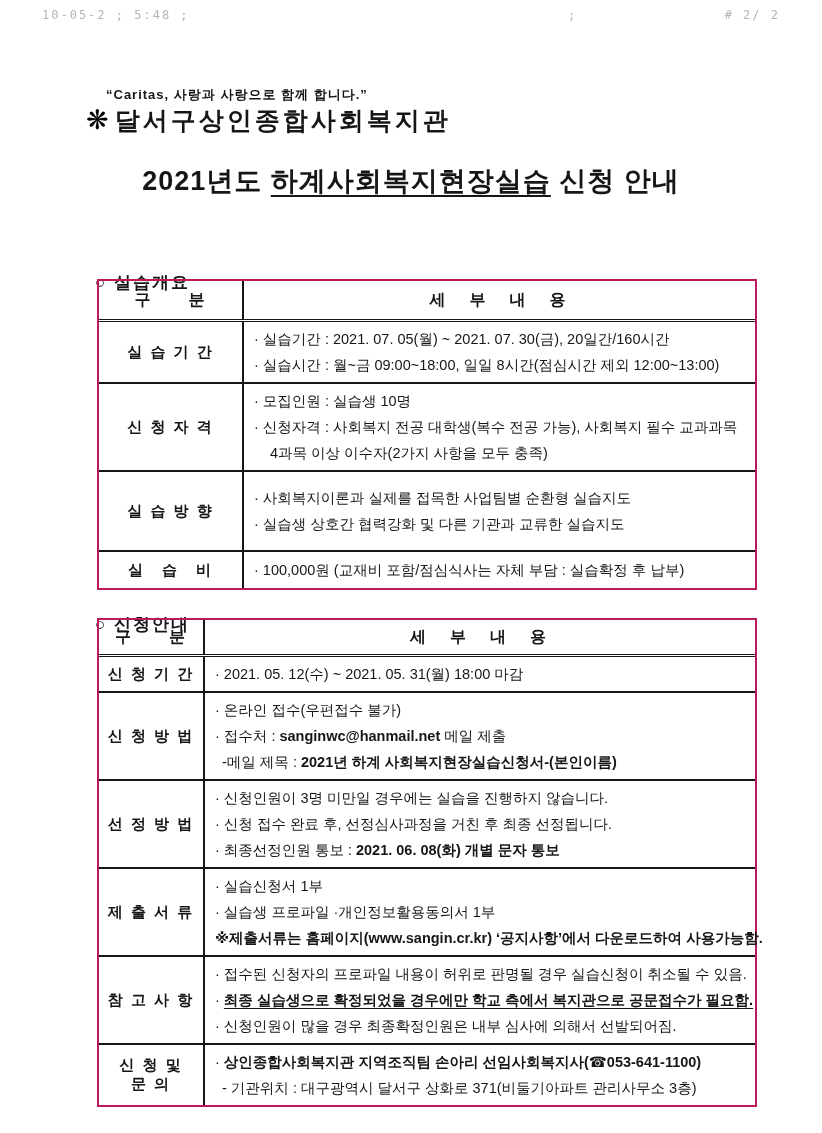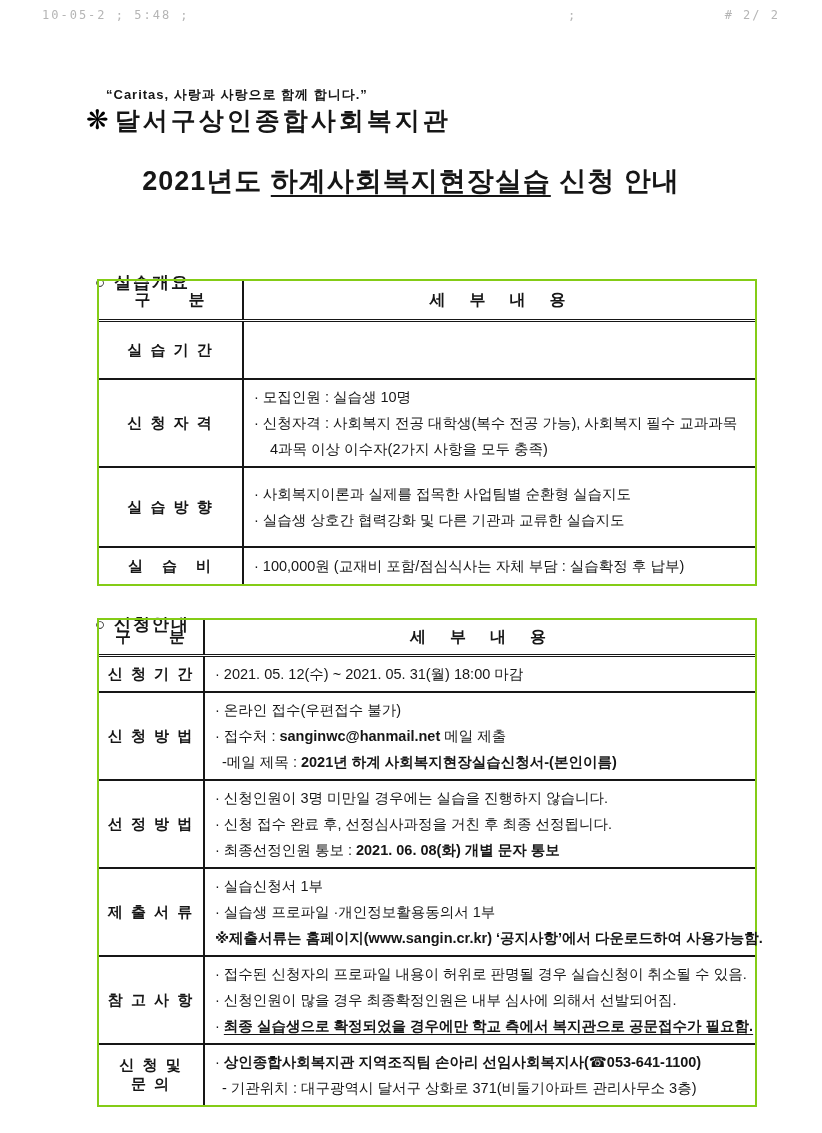--- a/index.html
+++ b/index.html
@@ -20,21 +20,21 @@
   .logo-glyph{font-size:27px;line-height:27px;color:#000;margin-right:6px;}
   .orgname{font-size:25px;font-weight:700;letter-spacing:3px;}
   
   .title{position:absolute;top:163px;left:0;width:100%;text-align:center;
     font-size:27px;font-weight:700;letter-spacing:1px;}
   .title .u{text-decoration:underline;text-decoration-thickness:2px;text-underline-offset:5px;}
   
   .sec-h{position:absolute;left:95px;font-size:17px;font-weight:700;letter-spacing:2px;margin-top:25px;}
   #sec1h{top:246px;} #sec2h{top:588px;}
   
-  .tbl{position:absolute;left:97px;width:656px;border:2px solid #84cc16;}
+  .tbl{position:absolute;left:97px;width:656px;border:2px solid #be185d;}
   #tbl1{top:279px;} #tbl2{top:618px;}
   .row{display:flex;border-bottom:2px solid #161616;}
   .row:last-child{border-bottom:none;}
   .row.hdr{border-bottom:3px double #161616;}
   .c1{border-right:2px solid #161616;display:flex;flex-direction:column;
       align-items:center;justify-content:center;text-align:center;
       font-size:15px;font-weight:700;letter-spacing:2px;flex:0 0 auto;}
   #tbl1 .c1{width:143px;} #tbl2 .c1{width:104px;}
   .c2{flex:1 1 auto;padding:4px 10px;display:flex;flex-direction:column;justify-content:center;}
   .hdr .c1{font-size:16px;}
@@ -71,20 +71,24 @@
 
   <div class="sec-h" id="sec1h">○ 실습개요</div>
 
   <div class="tbl" id="tbl1">
     <div class="row hdr">
       <div class="c1">구　　분</div>
       <div class="c2">세　부　내　용</div>
     </div>
     <div class="row" id="t1r1">
       <div class="c1">실 습 기 간</div>
+      <div class="c2">
+        <div class="ln"><span>· 실습기간 : 2021. 07. 05(월) ~ 2021. 07. 30(금), 20일간/160시간</span></div>
+        <div class="ln"><span>· 실습시간 : 월~금 09:00~18:00, 일일 8시간(점심시간 제외 12:00~13:00)</span></div>
+      </div>
     </div>
     <div class="row" id="t1r2">
       <div class="c1">신 청 자 격</div>
       <div class="c2">
         <div class="ln"><span>· 모집인원 : 실습생 10명</span></div>
         <div class="ln"><span>· 신청자격 : 사회복지 전공 대학생(복수 전공 가능), 사회복지 필수 교과과목</span></div>
         <div class="ln ind"><span>4과목 이상 이수자(2가지 사항을 모두 충족)</span></div>
       </div>
     </div>
     <div class="row" id="t1r3">
@@ -136,22 +140,22 @@
       <div class="c2">
         <div class="ln"><span>· 실습신청서 1부</span></div>
         <div class="ln"><span>· 실습생 프로파일 ·개인정보활용동의서 1부</span></div>
         <div class="ln"><span class="b">※제출서류는 홈페이지(www.sangin.cr.kr) ‘공지사항’에서 다운로드하여 사용가능함.</span></div>
       </div>
     </div>
     <div class="row" id="t2r5">
       <div class="c1">참 고 사 항</div>
       <div class="c2">
         <div class="ln"><span>· 접수된 신청자의 프로파일 내용이 허위로 판명될 경우 실습신청이 취소될 수 있음.</span></div>
+        <div class="ln"><span>· </span><span class="b u">최종 실습생으로 확정되었을 경우에만 학교 측에서 복지관으로 공문접수가 필요함.</span></div>
         <div class="ln"><span>· 신청인원이 많을 경우 최종확정인원은 내부 심사에 의해서 선발되어짐.</span></div>
-        <div class="ln"><span>· </span><span class="b u">최종 실습생으로 확정되었을 경우에만 학교 측에서 복지관으로 공문접수가 필요함.</span></div>
       </div>
     </div>
     <div class="row" id="t2r6">
       <div class="c1">
         <div>신 청   및</div>
         <div>문 의</div>
       </div>
       <div class="c2">
         <div class="ln"><span>· </span><span class="b">상인종합사회복지관 지역조직팀 손아리 선임사회복지사(☎053-641-1100)</span></div>
         <div class="ln ind-sm"><span>- 기관위치 : 대구광역시 달서구 상화로 371(비둘기아파트 관리사무소 3층)</span></div>

